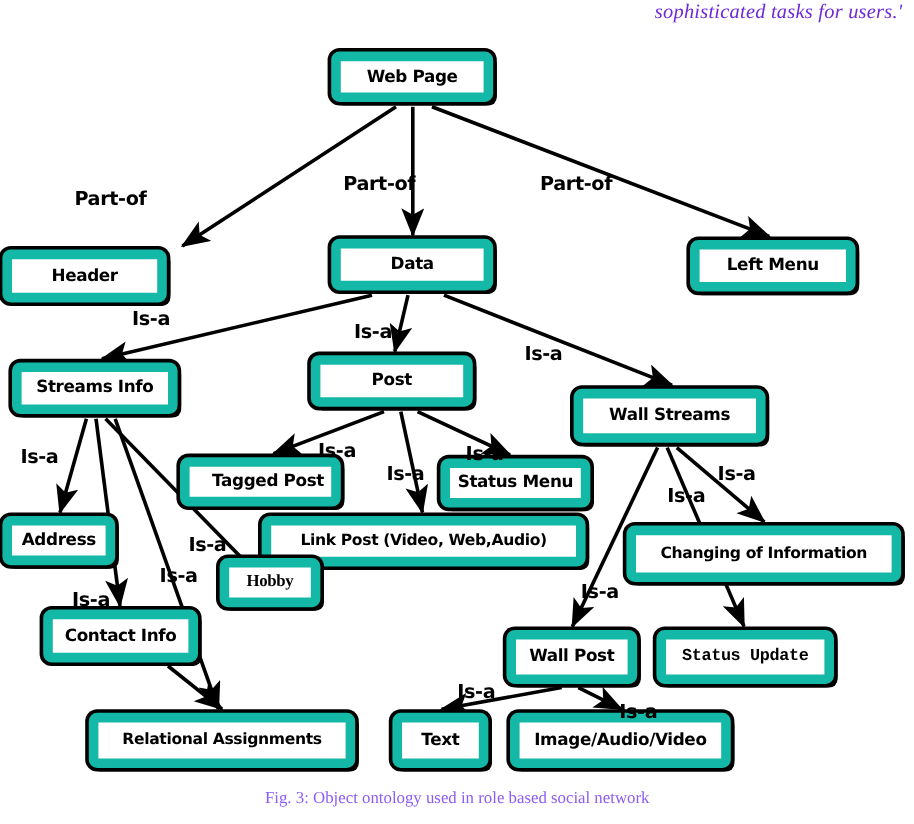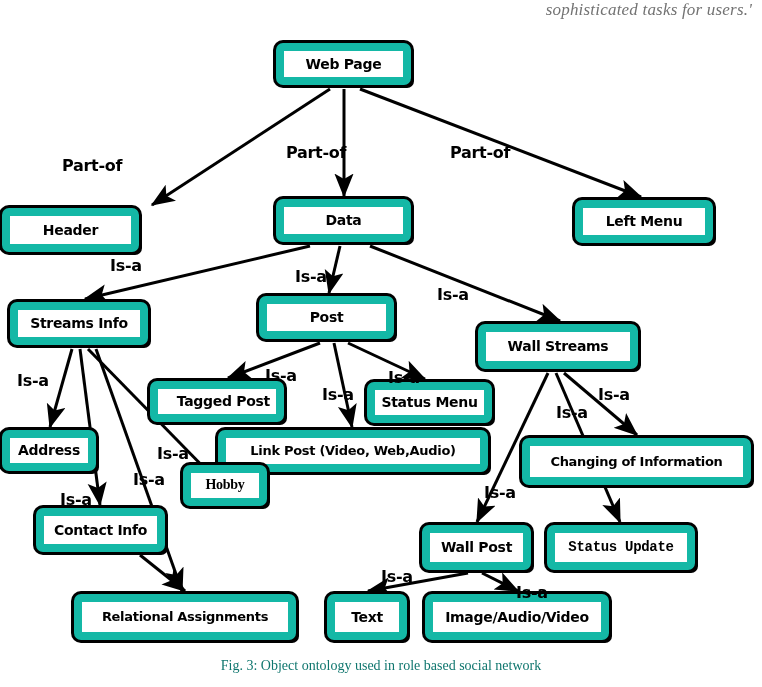--- a/index.html
+++ b/index.html
@@ -22,21 +22,21 @@
   #quote-line {
     position: absolute;
     left: 0;
     top: 0;
     width: 752px;
     text-align: right;
     font-family: "Liberation Serif", serif;
     font-style: italic;
     font-size: 17px;
     letter-spacing: 0.2px;
-    color: #737373;
+    color: #6d28d9;
     white-space: pre;
   }
   #edge-layer {
     position: absolute;
     left: 0;
     top: 0;
     width: 762px;
     height: 687px;
     pointer-events: none;
   }
@@ -75,21 +75,21 @@
     white-space: nowrap;
   }
   #caption {
     position: absolute;
     left: 0;
     top: 658px;
     width: 762px;
     text-align: center;
     font-family: "Liberation Serif", serif;
     font-size: 14px;
-    color: #0f766e;
+    color: #8b5cf6;
   }
 </style>
 </head>
 <body>
 
 <div id="page">
 
   <div id="quote-line">sophisticated tasks for users.'</div>
 
   <svg id="edge-layer" viewBox="0 0 762 687" width="762" height="687">

